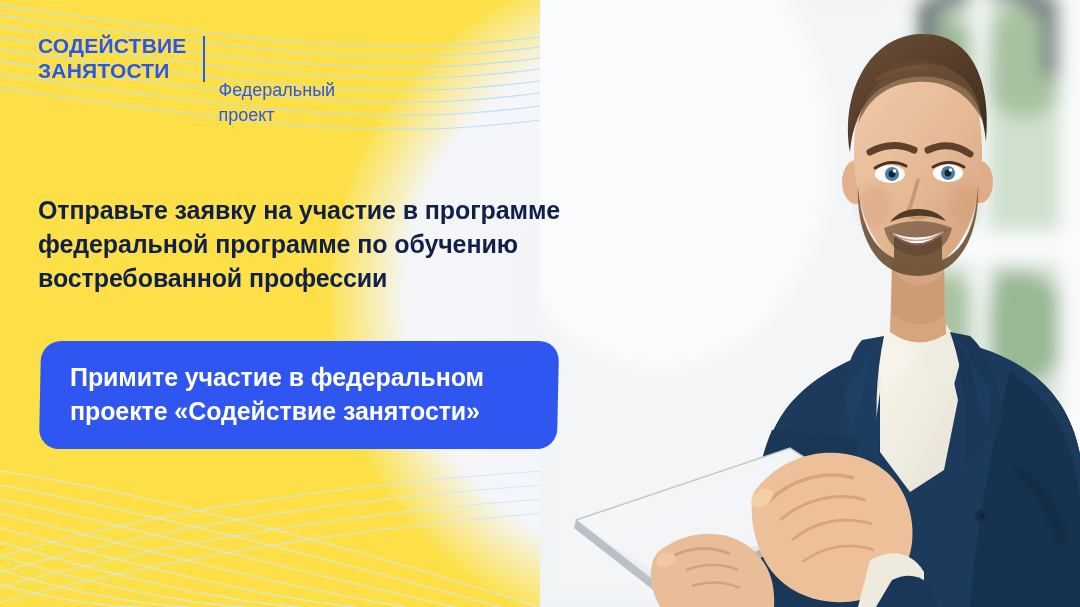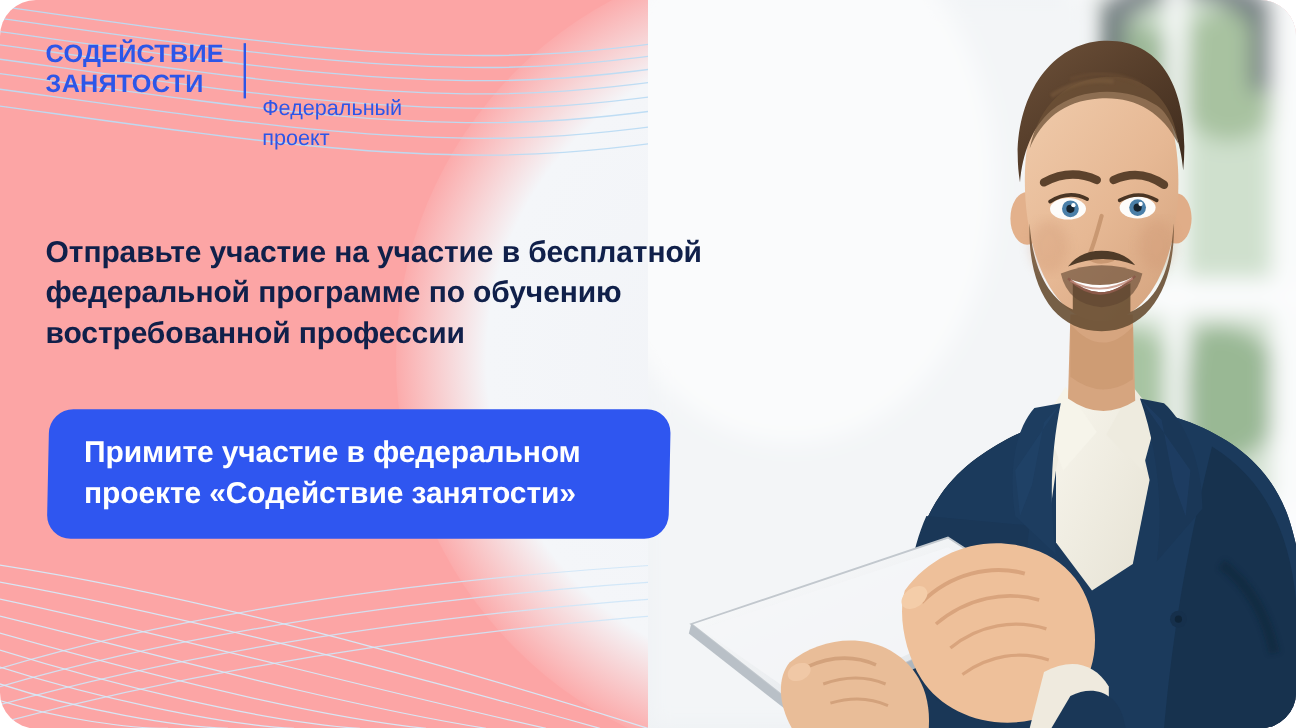--- a/index.html
+++ b/index.html
@@ -5,23 +5,22 @@
   * { margin:0; padding:0; box-sizing:border-box; }
   html, body {
     width:1080px; height:607px;
     background:#ffffff;
     font-family:"Liberation Sans", sans-serif;
     overflow:hidden;
   }
   #banner {
     position:relative;
     width:1080px; height:607px;
-    background:#fca5a5;
+    background:#fde047;
     overflow:hidden;
-    border-radius:30px;
   }
 
   
   .bg-layer { position:absolute; inset:0; pointer-events:none; }
 
   .soft-circle {
     position:absolute;
     left:330px; top:-40px;
     width:680px; height:680px;
     border-radius:50%;
@@ -330,19 +329,19 @@
   </div>
 
   <div class="logo">
     <div class="logo-mark">СОДЕЙСТВИЕ
 ЗАНЯТОСТИ</div>
     <div class="logo-divider"></div>
     <div class="logo-sub">Федеральный
 проект</div>
   </div>
 
-  <div class="headline">Отправьте участие на участие в бесплатной федеральной программе по обучению востребованной профессии</div>
+  <div class="headline">Отправьте заявку на участие в программе федеральной программе по обучению востребованной профессии</div>
 
   <button class="cta">
     <span>Примите участие в федеральном проекте «Содействие занятости»</span>
   </button>
 
 </div>
 
 </body></html>

